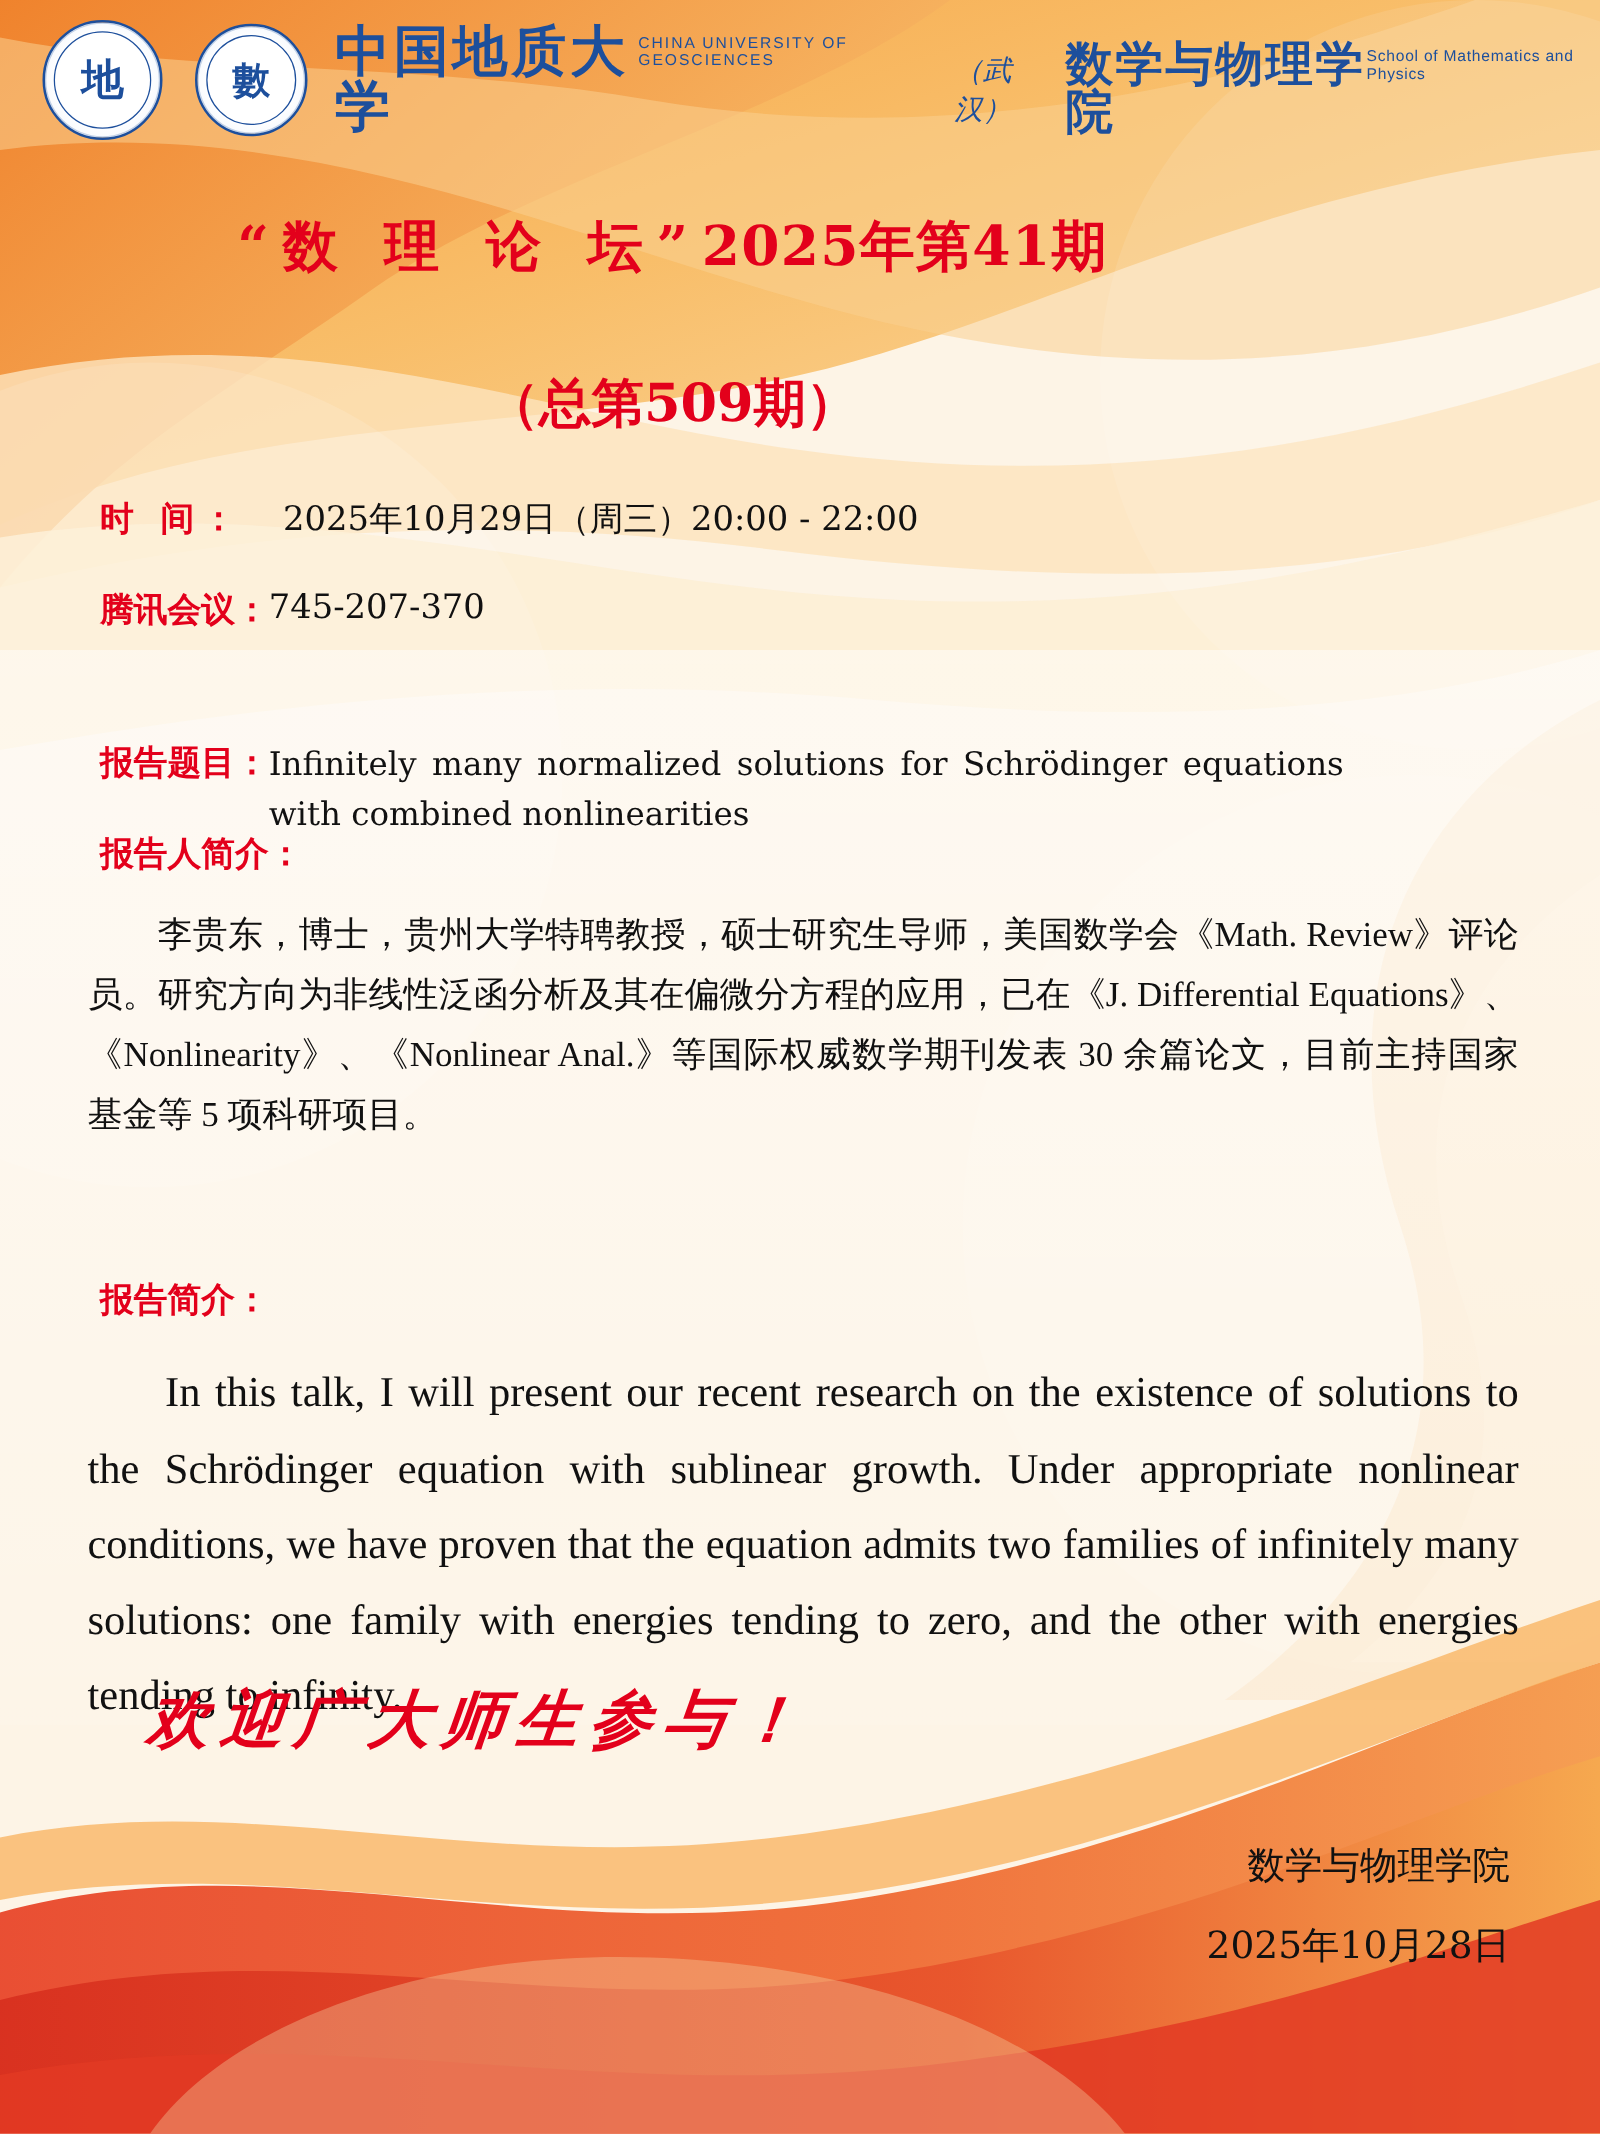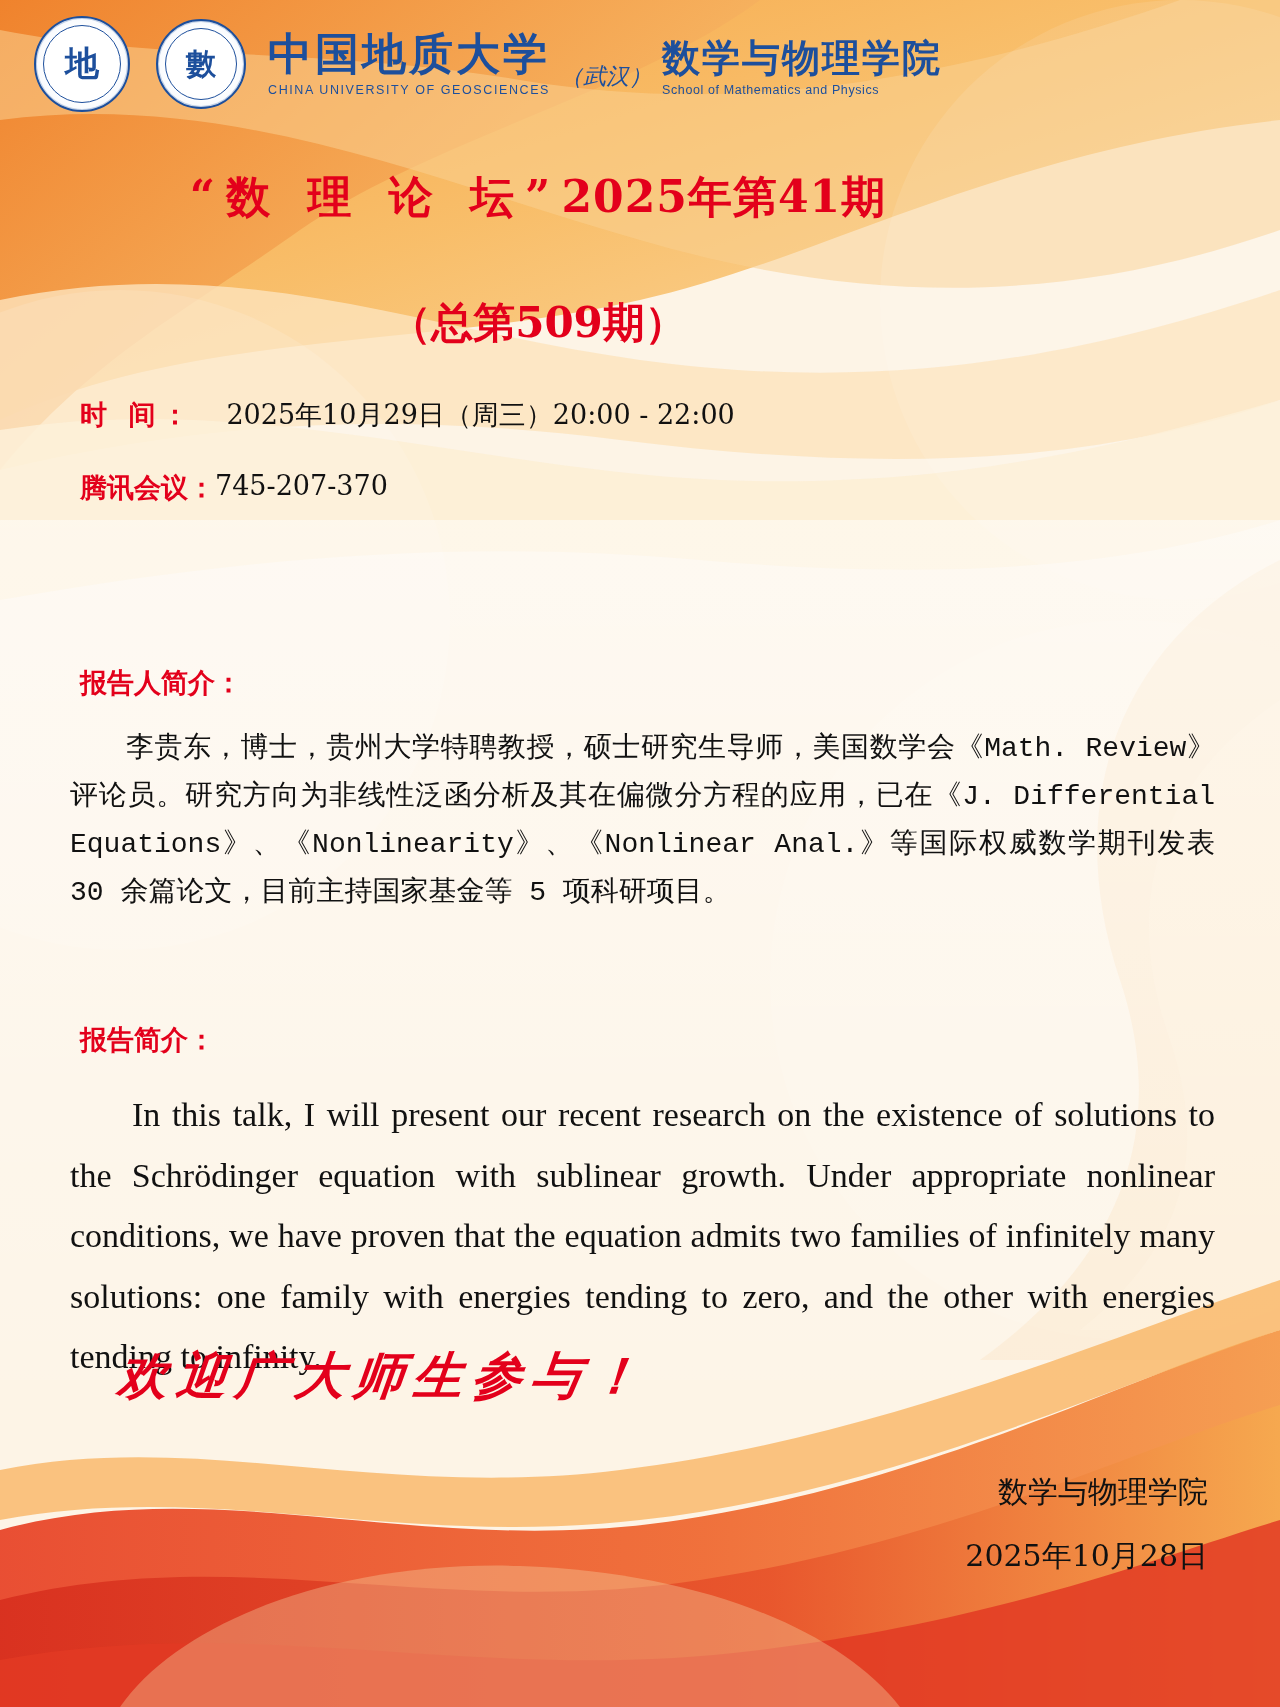--- a/index.html
+++ b/index.html
@@ -103,21 +103,21 @@
     letter-spacing: 2px;
     line-height: 1;
   }
   .school-en {
     font-family: "Liberation Sans", sans-serif;
     font-size: 12.5px;
     letter-spacing: .6px;
     color: #1d4f9c;
     margin-top: 6px;
   }
-  .brand-col { display: flex; flex-direction: column; }
+  .brand-col { display: flex; flex-direction: row; }
 
   
   .title1, .title2 {
     position: absolute;
     width: 1076px;
     text-align: center;
     color: #e3001b;
     font-family: "DejaVu Serif", serif;
     font-weight: 700;
   }
@@ -159,21 +159,21 @@
     text-align-last: left;
     line-height: 1.55;
     max-width: 860px;
     font-size: 26px;
   }
 
   .para {
     position: absolute;
     left: 70px;
     width: 1145px;
-    font-family: Liberation Mono, monospace;
+    font-family: Liberation Serif, serif;
     color: #111;
     text-align: justify;
     line-height: 1.72;
   }
   #p-bio {
     top: 725px;
     font-size: 28px;
     text-indent: 56px;
   }
   #p-abs {
@@ -299,20 +299,24 @@
     <span class="lbl lbl-sparse">时 间：</span>
     <span class="val">2025年10月29日（周三）20:00 - 22:00</span>
   </div>
 
   <div class="field" id="f-meet">
     <span class="lbl">腾讯会议：</span>
     <span class="val">745-207-370</span>
   </div>
 
 
+  <div class="field" id="f-topic">
+    <span class="lbl">报告题目：</span>
+    <span class="val">Infinitely many normalized solutions for Schrödinger equations with combined nonlinearities</span>
+  </div>
 
   <div class="field" id="f-biolabel">
     <span class="lbl">报告人简介：</span>
   </div>
   <div class="para" id="p-bio">李贵东，博士，贵州大学特聘教授，硕士研究生导师，美国数学会《Math. Review》评论员。研究方向为非线性泛函分析及其在偏微分方程的应用，已在《J. Differential Equations》、《Nonlinearity》、《Nonlinear Anal.》等国际权威数学期刊发表 30 余篇论文，目前主持国家基金等 5 项科研项目。</div>
 
   <div class="field" id="f-abslabel">
     <span class="lbl">报告简介：</span>
   </div>
   <div class="para" id="p-abs">In this talk, I will present our recent research on the existence of solutions to the Schrödinger equation with sublinear growth. Under appropriate nonlinear conditions, we have proven that the equation admits two families of infinitely many solutions: one family with energies tending to zero, and the other with energies tending to infinity.</div>

